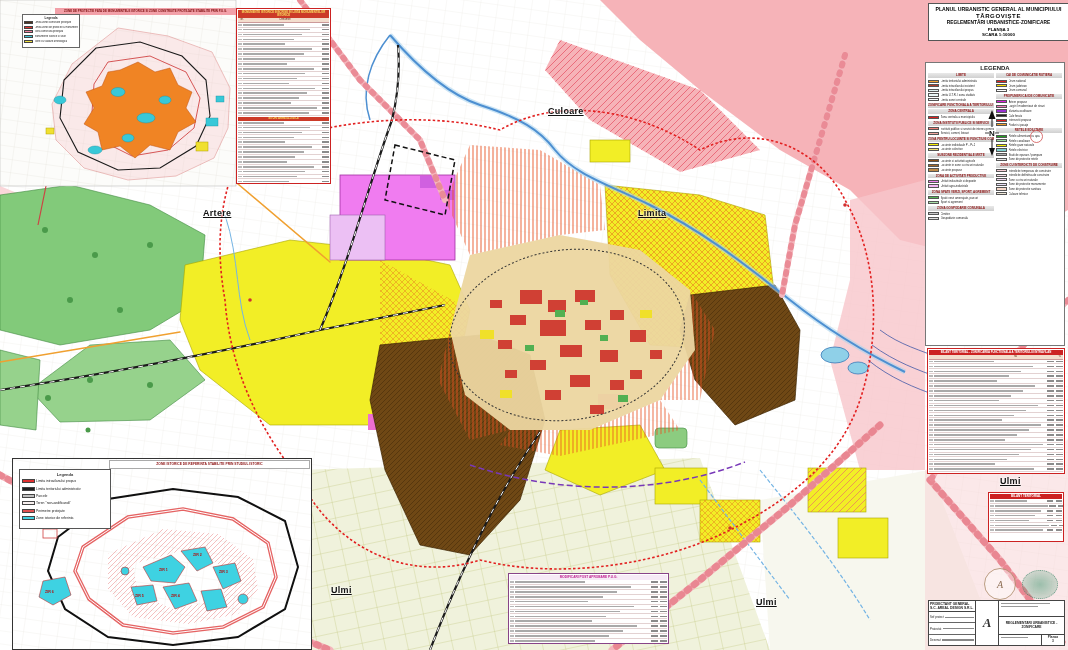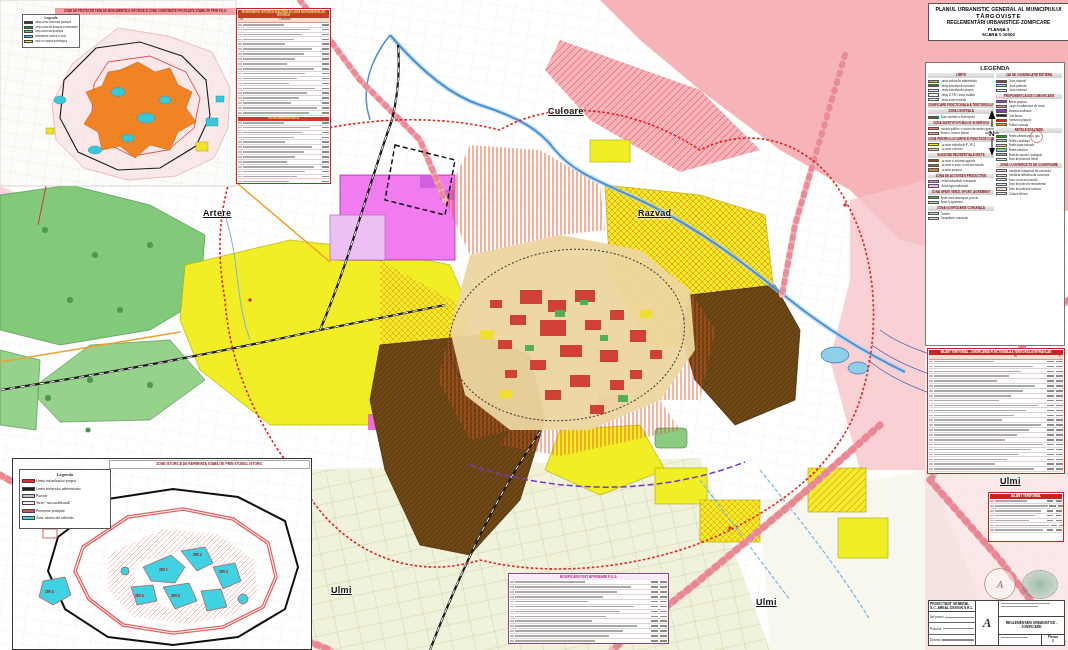--- a/index.html
+++ b/index.html
@@ -1133,19 +1133,19 @@
           </div>
         <div class="cr-bot-r">
           <span>Plansa</span>
           <span>3</span>
         </div>
       </div>
     </div>
   </div>
 
   <div class="town" style="left:548px;top:106px;">Culoare</div>
-  <div class="town" style="left:638px;top:208px;">Razvad</div>
+  <div class="town" style="left:638px;top:208px;">Limita</div>
   <div class="town" style="left:203px;top:208px;">Artere</div>
   <div class="town" style="left:331px;top:585px;">Ulmi</div>
   <div class="town" style="left:756px;top:597px;">Ulmi</div>
   <div class="town" style="left:1000px;top:476px;">Ulmi</div>
 
 </div>
 
 </body></html>

